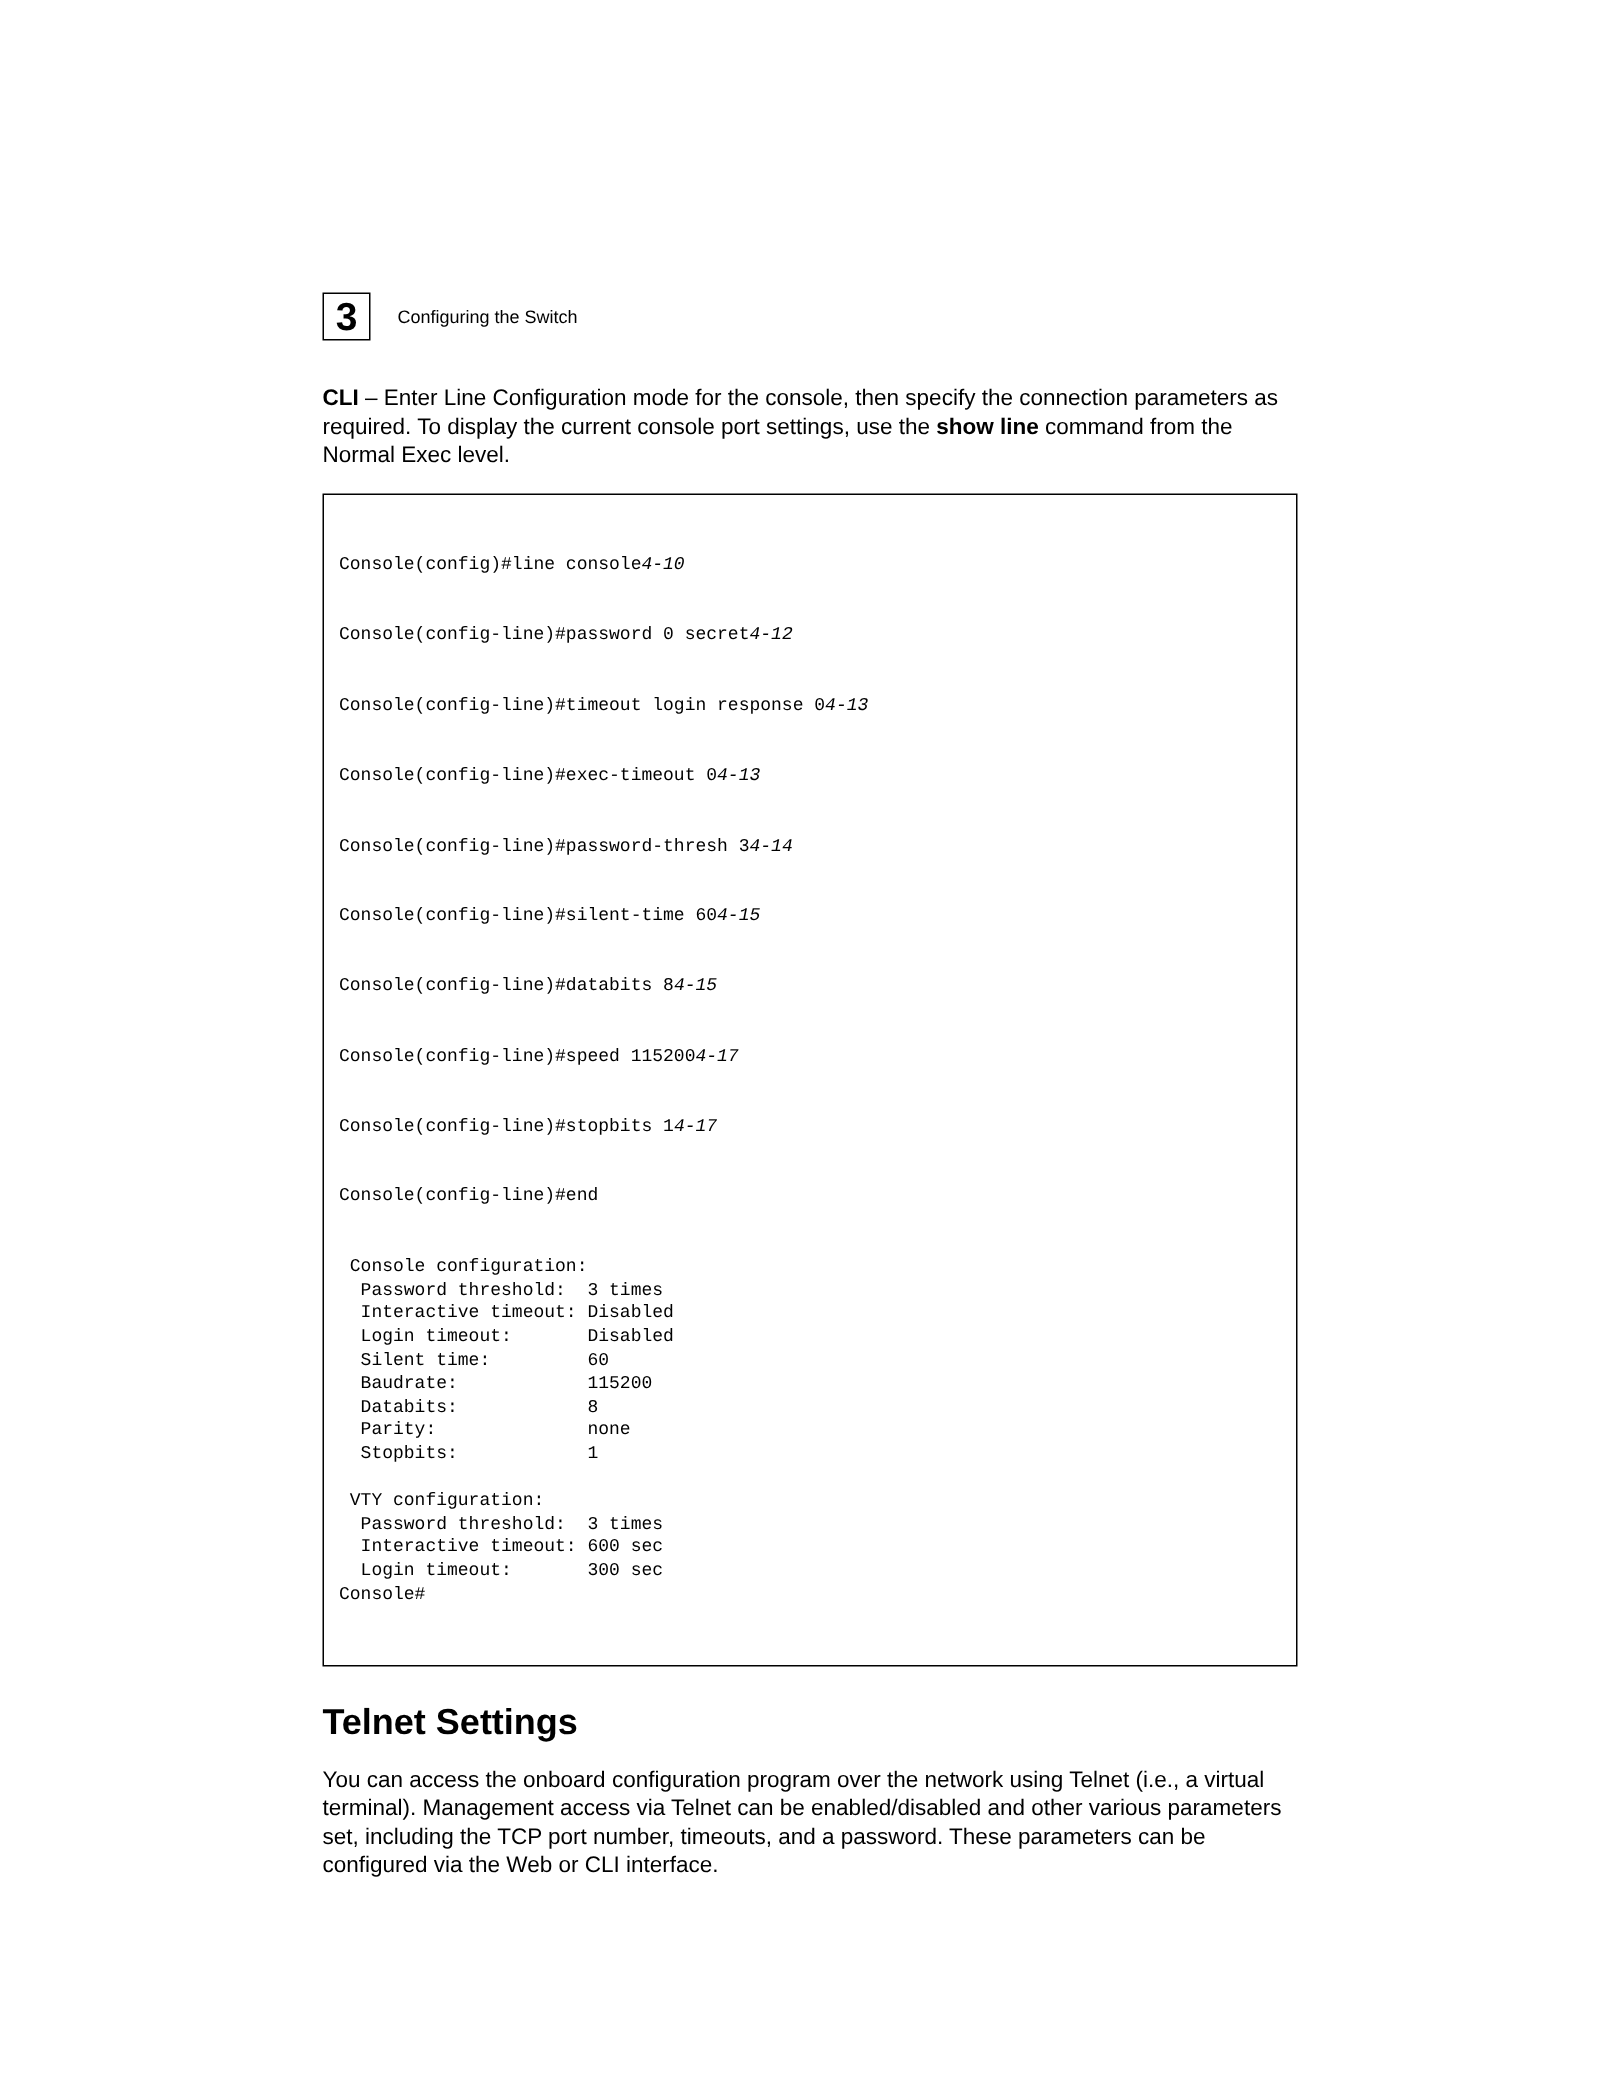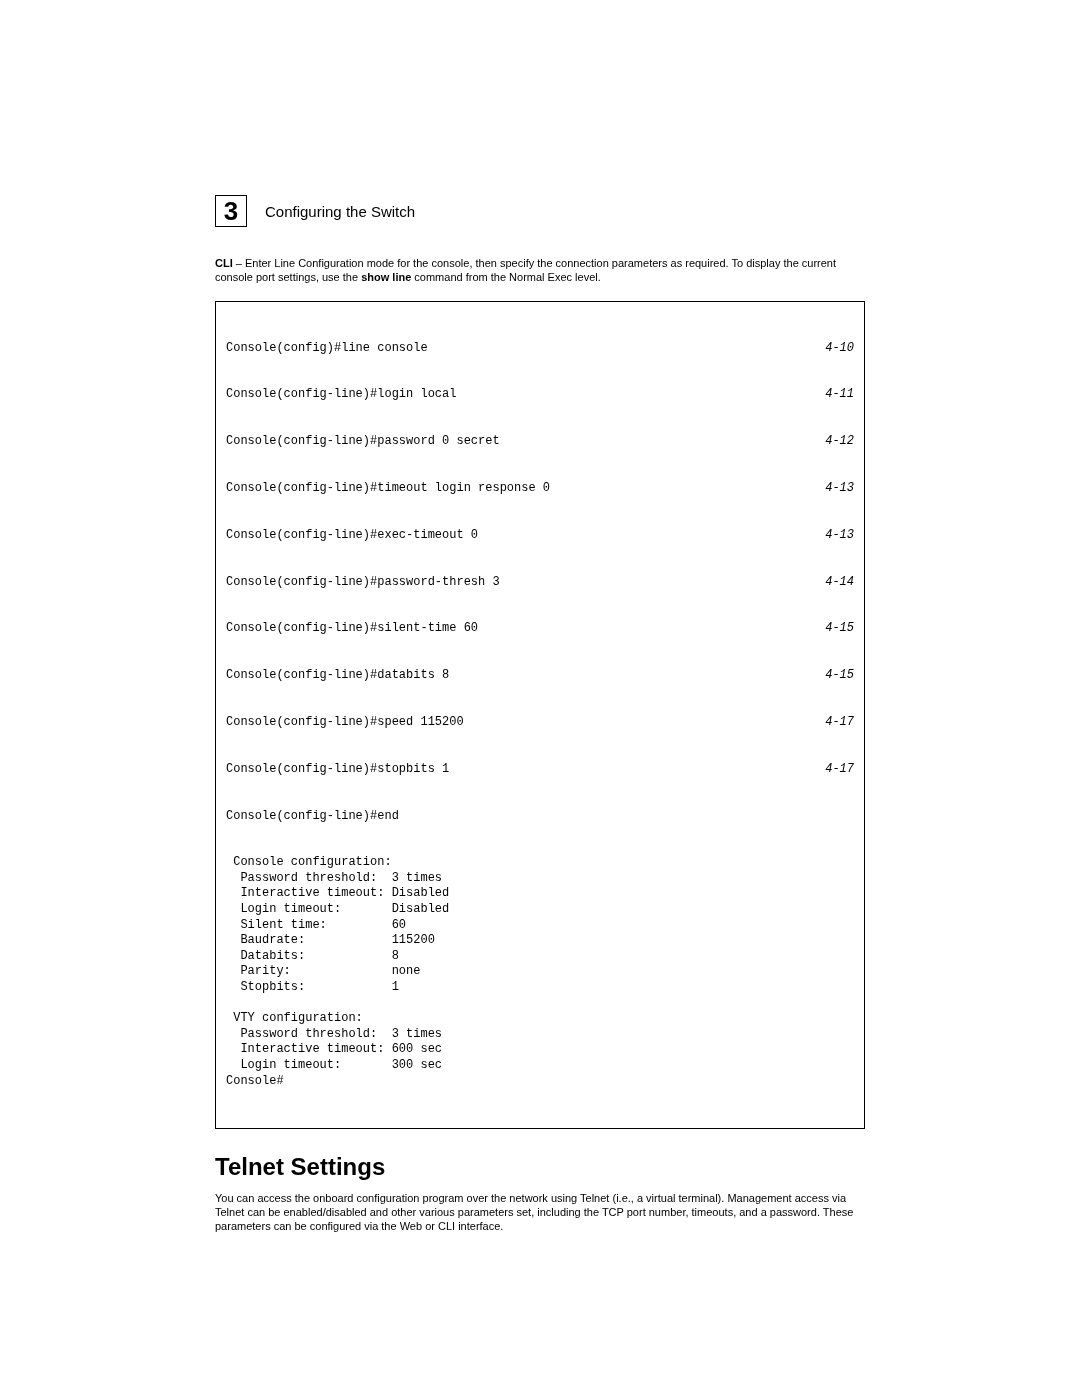--- a/index.html
+++ b/index.html
@@ -24,39 +24,39 @@
     height: 30px;
     display: flex;
     align-items: center;
     justify-content: center;
     font-family: Arial, Helvetica, sans-serif;
     font-size: 26px;
     font-weight: bold;
     margin-right: 18px;
   }
   .chapter-title {
-    font-size: 15px;
+    font-size: 12px;
   }
   .body-text {
-    font-size: 11px;
+    font-size: 15px;
     line-height: 1.25;
     margin-bottom: 16px;
   }
   .code-block {
     border: 1px solid #000;
     padding: 8px 10px;
     font-family: "Courier New", Courier, monospace;
     font-size: 12px;
     line-height: 1.3;
     white-space: pre;
     margin-bottom: 24px;
   }
   .code-line {
     display: flex;
-    justify-content: space-between;
+    justify-content: flex-start;
   }
   .ref {
     font-style: italic;
   }
   h2.section {
     font-size: 24px;
     font-weight: bold;
     margin: 18px 0 10px 0;
   }
   b { font-weight: bold; }
@@ -72,21 +72,20 @@
     </div>
     <span class="chapter-title">Configuring the Switch</span>
   </div>
 
   <p class="body-text">
     <b>CLI</b><span> – Enter Line Configuration mode for the console, then specify the connection parameters as required. To display the current console port settings, use the </span><b>show line</b><span> command from the Normal Exec level.</span>
   </p>
 
   <div class="code-block">
     <div class="code-line"><span>Console(config)#line console</span><span class="ref">4-10</span></div>
-    <div class="code-line"><span>Console(config-line)#login local</span><span class="ref">4-11</span></div>
     <div class="code-line"><span>Console(config-line)#password 0 secret</span><span class="ref">4-12</span></div>
     <div class="code-line"><span>Console(config-line)#timeout login response 0</span><span class="ref">4-13</span></div>
     <div class="code-line"><span>Console(config-line)#exec-timeout 0</span><span class="ref">4-13</span></div>
     <div class="code-line"><span>Console(config-line)#password-thresh 3</span><span class="ref">4-14</span></div>
     <div class="code-line"><span>Console(config-line)#silent-time 60</span><span class="ref">4-15</span></div>
     <div class="code-line"><span>Console(config-line)#databits 8</span><span class="ref">4-15</span></div>
     <div class="code-line"><span>Console(config-line)#speed 115200</span><span class="ref">4-17</span></div>
     <div class="code-line"><span>Console(config-line)#stopbits 1</span><span class="ref">4-17</span></div>
     <div class="code-line"><span>Console(config-line)#end</span><span class="ref"></span></div>
     <div> Console configuration:

